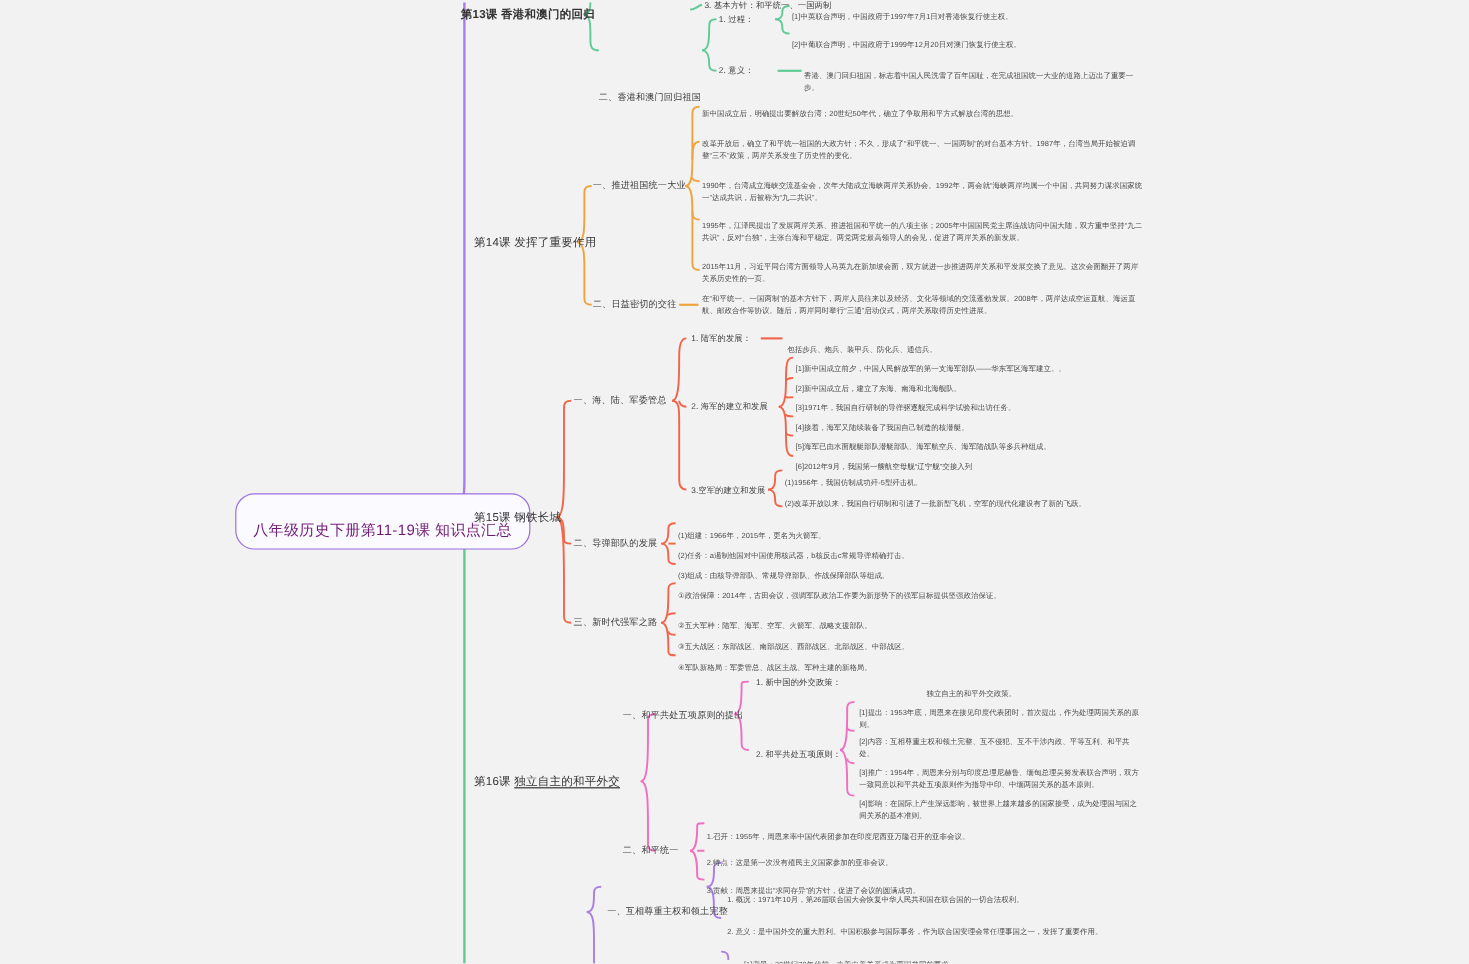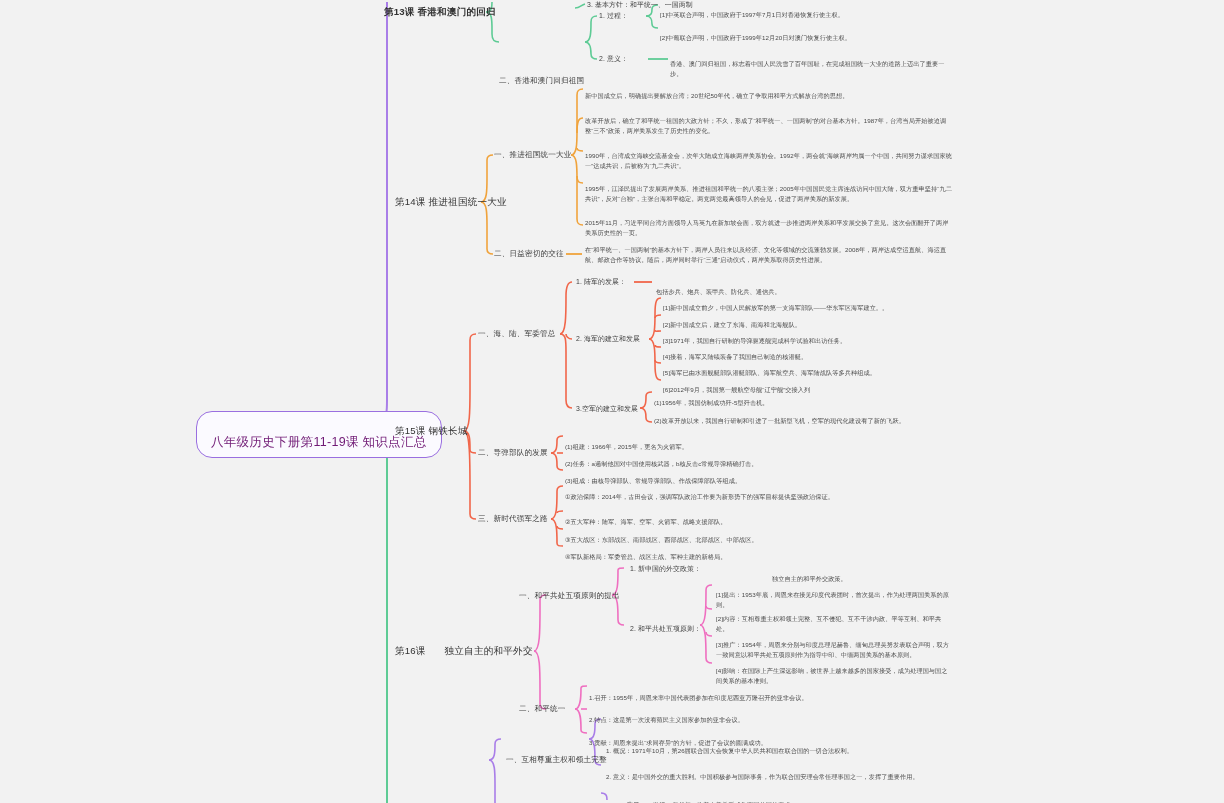--- a/index.html
+++ b/index.html
@@ -24,21 +24,21 @@
     background:#fbfaff;
     padding:22px 14px 6px 14px;
     font-size:12.5px;
     color:#701a75;
     letter-spacing:.3px;
     box-shadow:0 0 0 0 rgba(0,0,0,0);
   }
 
   
   .lesson{font-size:9.6px;color:#333;letter-spacing:.2px;}
-  .lesson .u{text-underline-offset:2px;margin-left:16px;}
+  .lesson .u{text-decoration:underline;text-underline-offset:2px;}
 
   
   .branch{font-size:7.6px;color:#3d3d3d;letter-spacing:.15px;}
 
   
   .item{font-size:6.9px;color:#3d3d3d;letter-spacing:.1px;}
 
   
   .leaf{font-size:6.2px;line-height:1.62;color:#4a4a4a;letter-spacing:.05px;}
 </style>
@@ -153,21 +153,21 @@
     <span>[2]中葡联合声明，中国政府于1999年12月20日对澳门恢复行使主权。</span>
   </div>
   <div class="node item" style="left:599px;top:54px;">
     <span>2. 意义：</span>
   </div>
   <div class="node leaf txt" style="left:670px;top:49px;width:285px;">
     <span>香港、澳门回归祖国，标志着中国人民洗雪了百年国耻，在完成祖国统一大业的道路上迈出了重要一步。</span>
   </div>
 
   <div class="node lesson" style="left:395px;top:196px;">
-    <span>第14课 推进祖国统一大业</span>
+    <span>第14课 发挥了重要作用</span>
   </div>
   <div class="node branch" style="left:494px;top:150px;text-align:center;">
     <span>一、推进祖国统一大业</span>
   </div>
   <div class="node branch" style="left:494px;top:249px;">
     <span>二、日益密切的交往</span>
   </div>
   <div class="node leaf txt" style="left:585px;top:81px;width:367px;">
     <span>新中国成立后，明确提出要解放台湾；20世纪50年代，确立了争取用和平方式解放台湾的思想。</span>
   </div>

